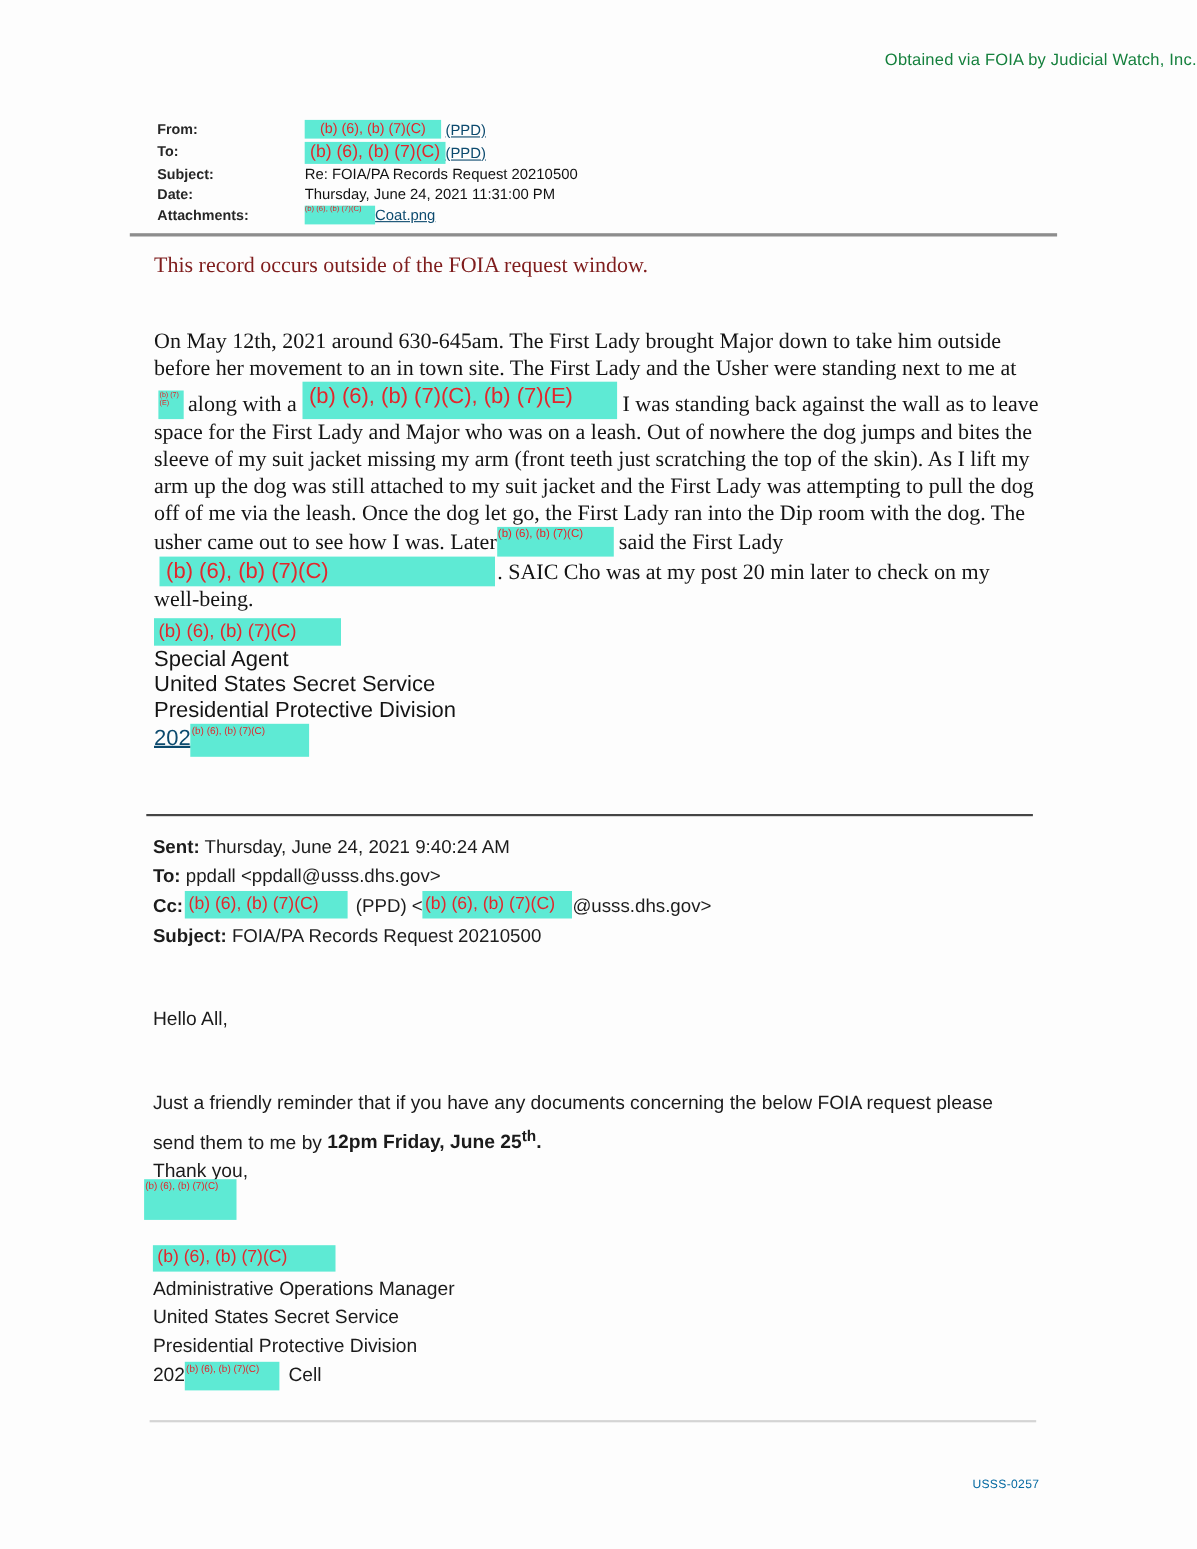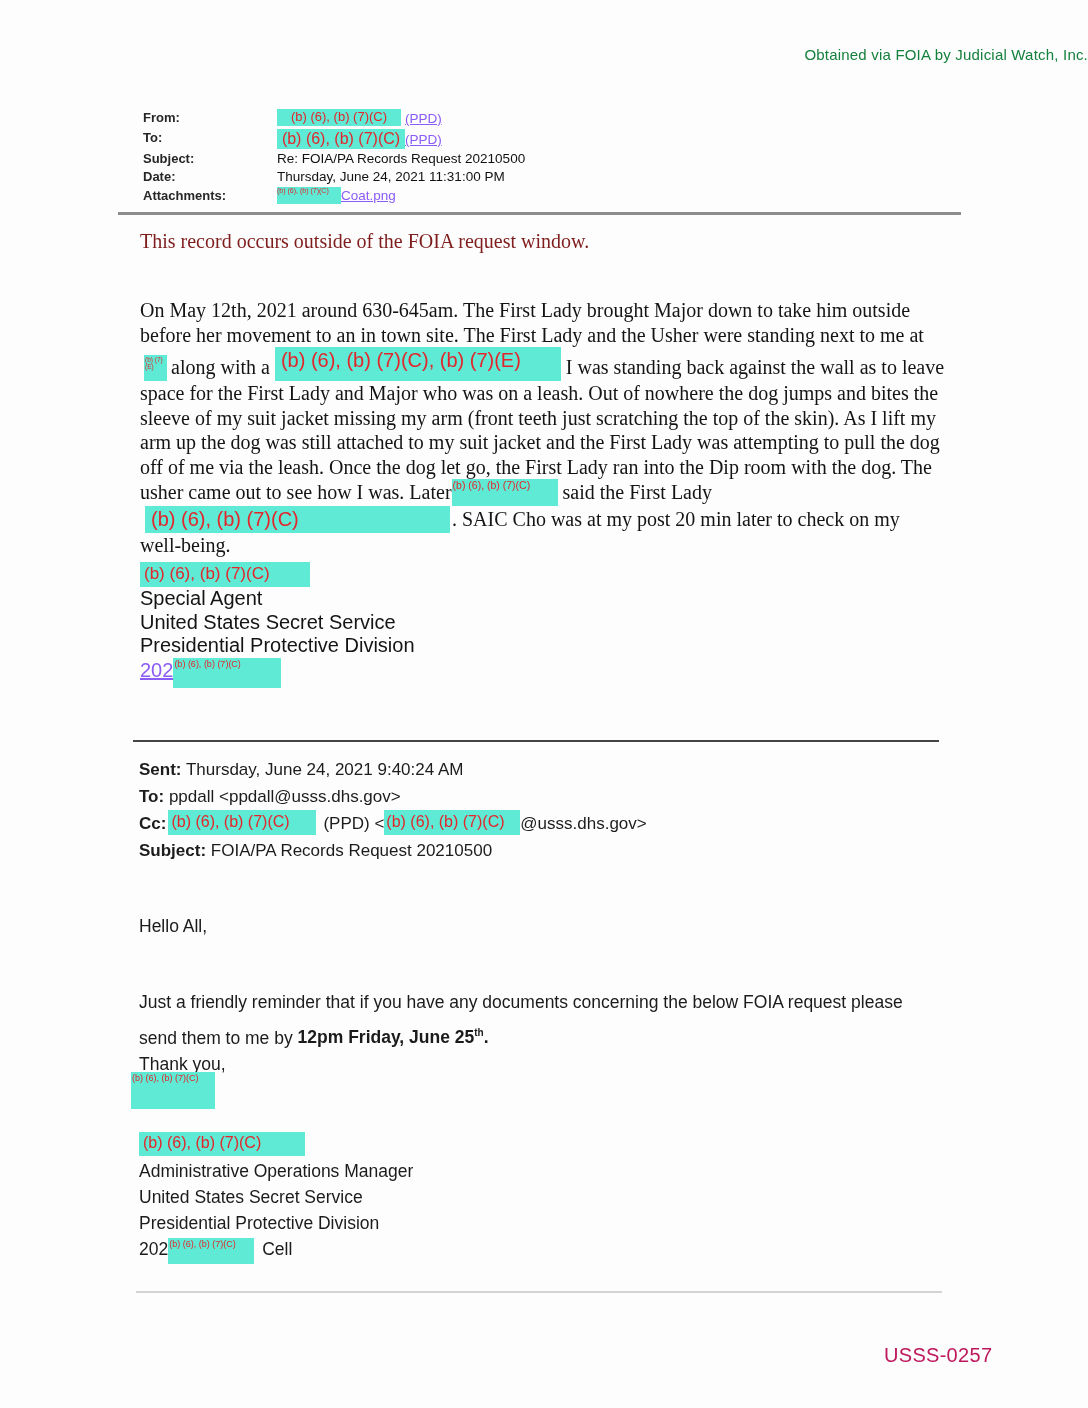--- a/index.html
+++ b/index.html
@@ -9,21 +9,21 @@
   }
   .watermark {
     position:absolute; top:46px; left:0; width:100%; text-align:right;
     font-size:15px; color:#15803d; letter-spacing:0.2px;
   }
   
   .hdr1 { position:absolute; top:109px; left:143px; font-size:13px; }
   .hdr1-row { display:flex; align-items:flex-start; line-height:18.8px; }
   .hdr1-label { width:134px; font-weight:bold; color:#262626; }
   .hdr1-value { font-size:13.5px; color:#111; white-space:nowrap; }
-  .link { color:#8b5cf6; text-decoration:underline; cursor:pointer; }
+  .link { color:#0c4a6e; text-decoration:underline; cursor:pointer; }
   
   .redact {
     display:inline-block; background:#5eead4; color:#e3262c;
     font-family:"Liberation Sans", sans-serif; overflow:hidden;
     white-space:nowrap; box-sizing:border-box;
   }
   .rx-from   { width:124px; height:17px; font-size:13px; line-height:16px; text-align:center; vertical-align:-3px; margin-right:4px; }
   .rx-to     { width:128px; height:20px; font-size:16px; line-height:19px; text-align:center; vertical-align:-5px; }
   .rx-attach { width:64px;  height:17px; font-size:7px;  line-height:8px;  text-align:left;   vertical-align:-4px; }
   .rx-tiny   { width:23px;  height:26px; font-size:6.5px; line-height:7px; white-space:normal; text-align:left; vertical-align:-7px; margin:0 4px; padding:1px; }
@@ -46,24 +46,24 @@
   .serif { font-family:"Liberation Serif", serif; }
   .p1 { position:absolute; top:230px; left:140px; width:812px; font-size:20px; color:#7f1d1d; }
   .p2 { position:absolute; top:278px; left:140px; width:805px; font-size:20px; line-height:24.5px; color:#141414; }
   .sig1 { position:absolute; top:562px; left:140px; font-size:20px; line-height:23.5px; color:#141414; }
   
   .hdr2 { position:absolute; top:757px; left:139px; font-size:17px; color:#1c1c1c; }
   .hdr2-row { line-height:26.5px; }
   .hdr2 b { font-weight:bold; }
   .greeting { position:absolute; top:916px;  left:139px; font-size:17.5px; }
   .reminder { position:absolute; top:969px;  left:139px; width:795px; font-size:17.5px; line-height:31px; }
-  .reminder sup { font-size:10px; font-weight:bold; }
+  .reminder sup { font-size:14px; font-weight:bold; }
   .closing  { position:absolute; top:1054px; left:139px; font-size:17.5px; }
   .sig2 { position:absolute; top:1132px; left:139px; font-size:17.5px; line-height:26px; }
-  .bates { position:absolute; top:1344px; left:884px; font-size:20px; color:#be185d; letter-spacing:0.3px; }
+  .bates { position:absolute; top:1344px; left:884px; font-size:11px; color:#0369a1; letter-spacing:0.3px; }
 </style>
 </head>
 <body>
 
 <div class="page">
 
   <div class="watermark">Obtained via FOIA by Judicial Watch, Inc.</div>
 
   <div class="hdr1">
     <div class="hdr1-row">

